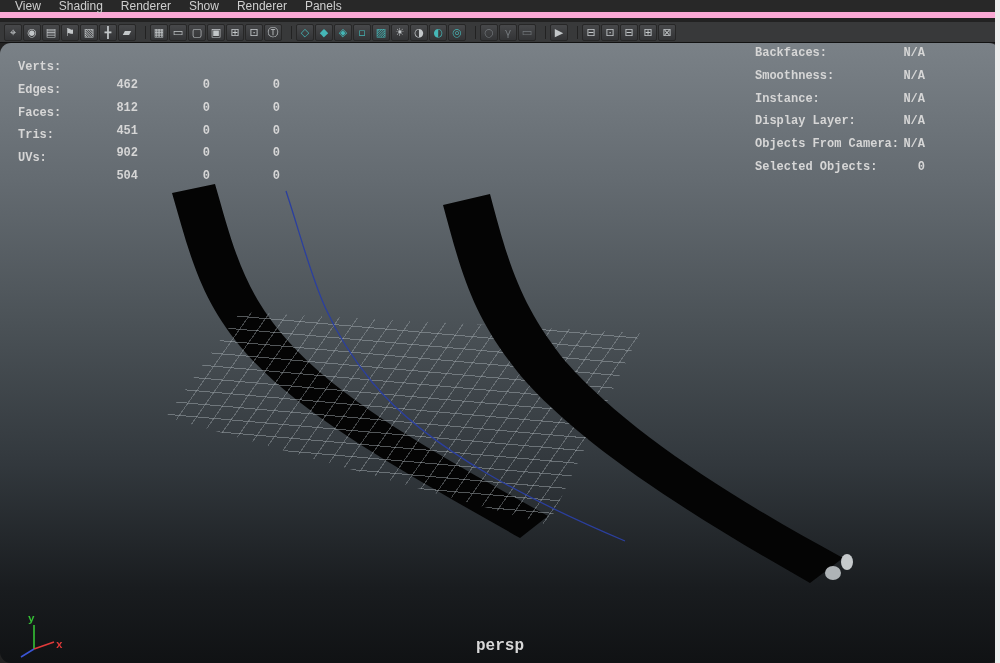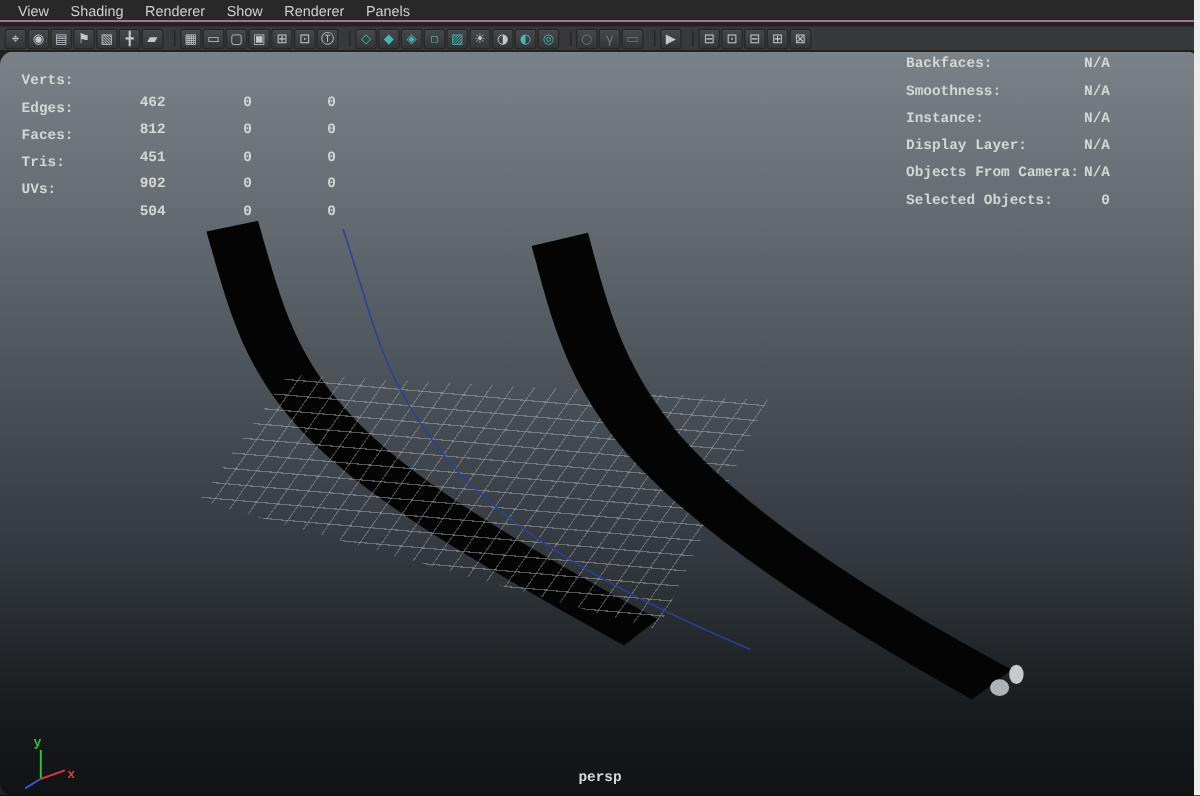--- a/index.html
+++ b/index.html
@@ -1,21 +1,21 @@
 <!DOCTYPE html>
 <html><head>
 <meta charset="utf-8">
 <style>
   html,body{margin:0;padding:0;background:#000;}
   body{width:1000px;height:663px;overflow:hidden;font-family:"Liberation Sans",sans-serif;}
   .app{position:relative;width:1000px;height:663px;background:#222;}
 
   
   .menu-bar{position:absolute;top:0;left:0;right:0;height:18px;background:#282828;
-    border-bottom:1px solid #f9a8d4;display:flex;align-items:center;padding-left:6px;box-sizing:border-box;z-index:30;}
+    border-bottom:6px solid #f9a8d4;display:flex;align-items:center;padding-left:6px;box-sizing:border-box;z-index:30;}
   .menu-item{color:#cfcfcf;font-size:12px;padding:3px 9px;cursor:default;white-space:nowrap;}
   .toolbar{position:absolute;top:22px;left:0;right:0;height:21px;background:#38393a;
     border-bottom:1px solid #121212;display:flex;align-items:center;padding-left:4px;gap:1px;box-sizing:border-box;z-index:30;}
   .tb-btn{width:18px;height:17px;display:flex;align-items:center;justify-content:center;
     font-size:11px;line-height:1;background:linear-gradient(#47484a,#333436);border:1px solid #272727;
     border-radius:2px;box-sizing:border-box;padding:0;cursor:default;font-family:"DejaVu Sans",sans-serif;}
   .tb-sep{width:5px;height:13px;border-right:1px solid #222;margin:0 3px;}
 
   
   .viewport{position:absolute;top:43px;left:0;width:1000px;height:620px;overflow:hidden;
@@ -31,21 +31,21 @@
   .hud{font-family:"Liberation Mono","DejaVu Sans Mono",monospace;font-weight:bold;font-size:12px;color:#d6d6d6;}
   #hud-left{position:absolute;left:18px;top:-1px;}
   #hud-left .hud-row{display:grid;grid-template-columns:75px 45px 72px 70px;height:22.75px;align-items:center;}
   #hud-left .hud-cell.v{text-align:right;margin-top:36px;}
   #hud-right{position:absolute;left:755px;top:-1px;width:170px;}
   #hud-right .hud-row{position:relative;display:block;height:22.75px;}
   #hud-right .lbl{position:absolute;left:0;top:4px;white-space:nowrap;}
   #hud-right .val{position:absolute;right:0;top:4px;white-space:nowrap;}
 
   .persp-label{position:absolute;bottom:8px;left:50%;transform:translateX(-50%);
-    font-family:"Liberation Mono","DejaVu Sans Mono",monospace;font-weight:bold;font-size:12px;color:#d8d8d8;}
+    font-family:"Liberation Mono","DejaVu Sans Mono",monospace;font-weight:bold;font-size:16px;color:#d8d8d8;}
   .axis-gizmo{position:absolute;left:10px;bottom:2px;}
   .axis-label{font-family:"Liberation Mono","DejaVu Sans Mono",monospace;font-size:11px;font-weight:bold;}
 
   .right-strip{position:absolute;right:0;top:0;width:5px;height:663px;background:#ededed;z-index:40;}
 </style>
 </head>
 <body>
 
 <div class="app">
 

